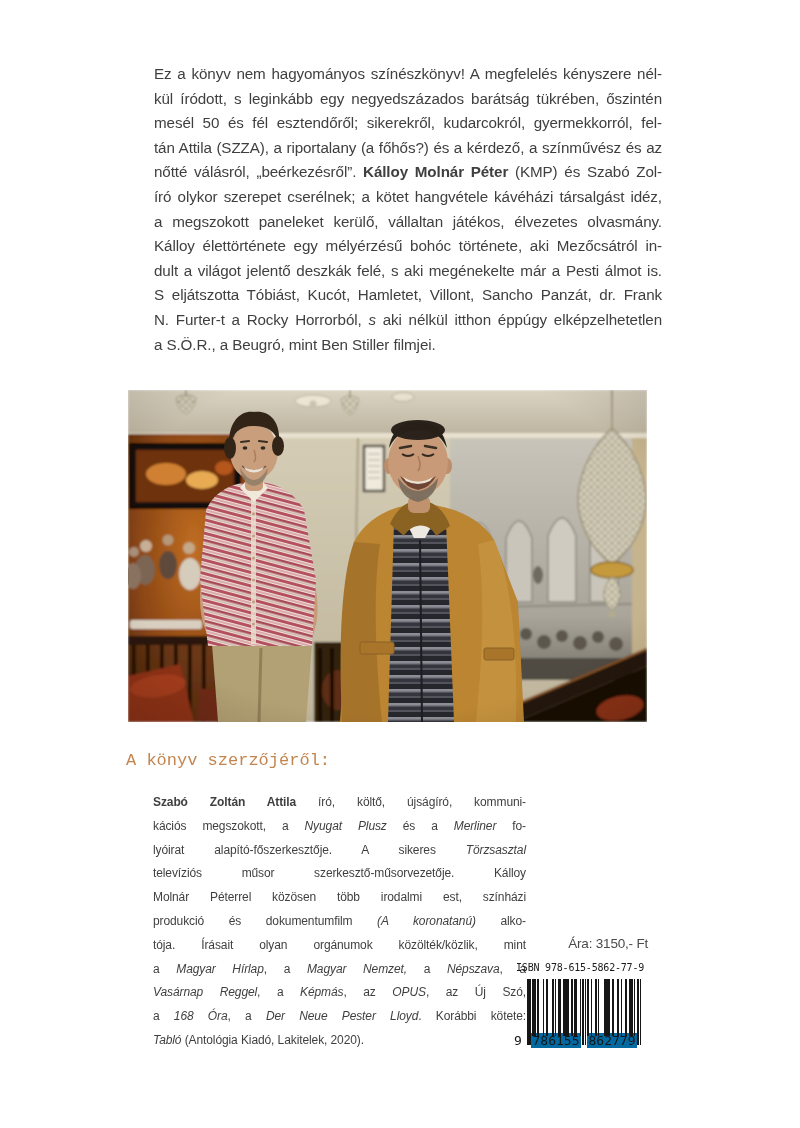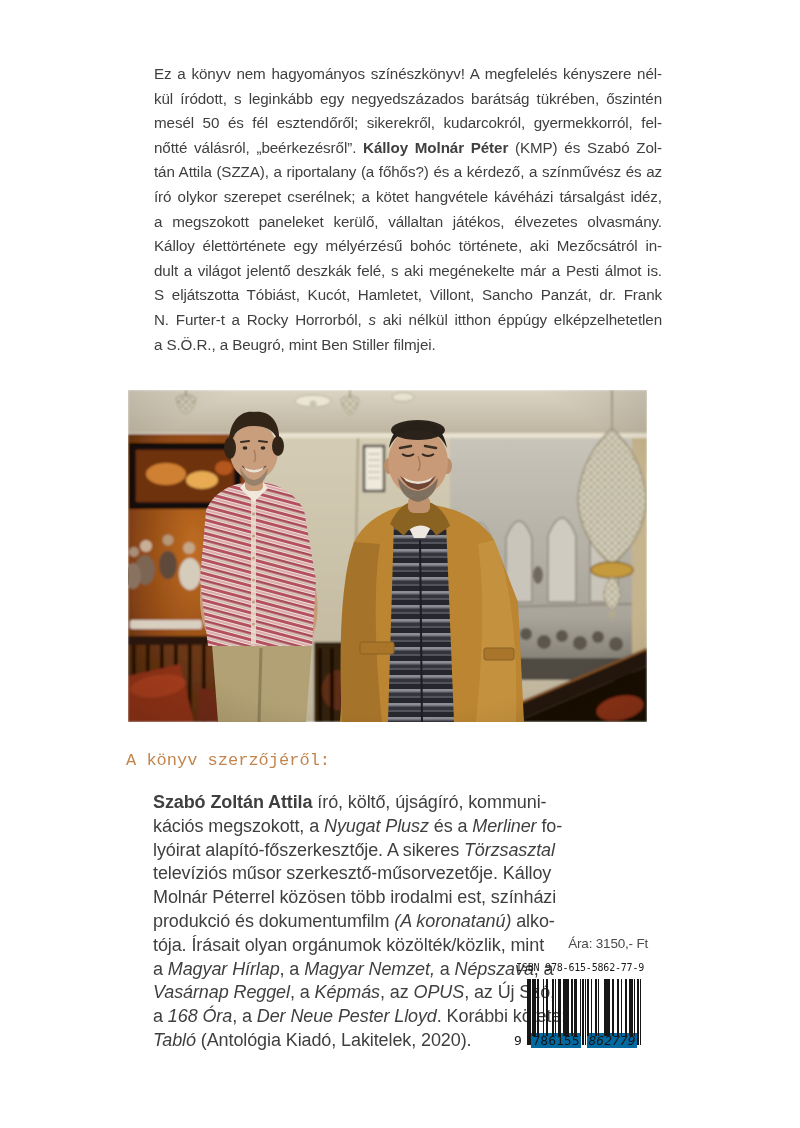--- a/index.html
+++ b/index.html
@@ -16,49 +16,49 @@
   .intro{position:absolute;left:127px;top:62px;width:535px;
          font-size:15.2px;letter-spacing:-0.1px;}
   .intro .tline{line-height:24.6px;}
 
   .photo{position:absolute;left:128px;top:390px;width:519px;height:332px;overflow:hidden;}
   .photo svg{display:block;}
 
   .about-heading{position:absolute;left:126px;top:751px;font-size:17px;color:#c3854e;}
 
   .bio{position:absolute;left:126px;top:791px;width:400px;
-       font-size:18px;letter-spacing:-0.1px;}
+       font-size:12px;letter-spacing:-0.1px;}
   .bio .tline{line-height:23.8px;}
 
   .price{position:absolute;left:460px;top:936px;width:188px;text-align:right;
          font-size:13.5px;letter-spacing:-0.2px;color:#4a4a4a;}
 
   .barcode{position:absolute;left:516px;top:961px;width:132px;}
   .isbn-text{font-family:"DejaVu Sans Mono",monospace;font-size:10px;letter-spacing:-0.2px;
              color:#1a1a1a;text-align:left;line-height:14px;}
   .bars-wrap{position:relative;width:114px;height:72px;margin:4px 0 0 11px;}
   .bar{position:absolute;top:0;height:57px;background:#161616;}
   .bar.guard{height:66px;}
   .ean{position:absolute;top:54px;height:15px;line-height:15px;
        font-family:"DejaVu Sans Mono",monospace;font-size:13px;color:#161616;background:#0369a1;}
   .ean.d0{left:-13px;background:transparent;}
   .ean.g1{left:4px;width:50px;text-align:center;}
-  .ean.g2{left:60px;width:50px;text-align:center;font-style:italic;}
+  .ean.g2{left:60px;width:50px;text-align:center;}
 </style>
 </head>
 <body>
 
 <div class="page">
 
   <div class="intro">
       <div class="tline"><span>Ez a könyv nem hagyományos színészkönyv! A megfelelés kényszere nél-</span></div>
       <div class="tline"><span>kül íródott, s leginkább egy negyedszázados barátság tükrében, őszintén</span></div>
       <div class="tline"><span>mesél 50 és fél esztendőről; sikerekről, kudarcokról, gyermekkorról, fel-</span></div>
+      <div class="tline"><span>tán Attila (SZZA), a riportalany (a főhős?) és a kérdező, a színművész és az</span></div>
       <div class="tline"><span>nőtté válásról, „beérkezésről”. </span><span class="b">Kálloy Molnár Péter</span><span> (KMP) és Szabó Zol-</span></div>
-      <div class="tline"><span>tán Attila (SZZA), a riportalany (a főhős?) és a kérdező, a színművész és az</span></div>
       <div class="tline"><span>író olykor szerepet cserélnek; a kötet hangvétele kávéházi társalgást idéz,</span></div>
       <div class="tline"><span>a megszokott paneleket kerülő, vállaltan játékos, élvezetes olvasmány.</span></div>
       <div class="tline"><span>Kálloy élettörténete egy mélyérzésű bohóc története, aki Mezőcsátról in-</span></div>
       <div class="tline"><span>dult a világot jelentő deszkák felé, s aki megénekelte már a Pesti álmot is.</span></div>
       <div class="tline"><span>S eljátszotta Tóbiást, Kucót, Hamletet, Villont, Sancho Panzát, dr. Frank</span></div>
       <div class="tline"><span>N. Furter-t a Rocky Horrorból, </span><span class="i">s</span><span> aki nélkül itthon éppúgy elképzelhetetlen</span></div>
       <div class="tline last"><span>a S.Ö.R., a Beugró, mint Ben Stiller filmjei.</span></div>
     </div>
 
   <div class="photo" role="img" aria-label="Két mosolygó férfi egy kávéház galériáján: balra göndör hajú férfi csíkos ingben, jobbra mustárszínű zakós férfi csíkos pulóverben; a háttérben festmény, falikép és kristálycsillár.">

